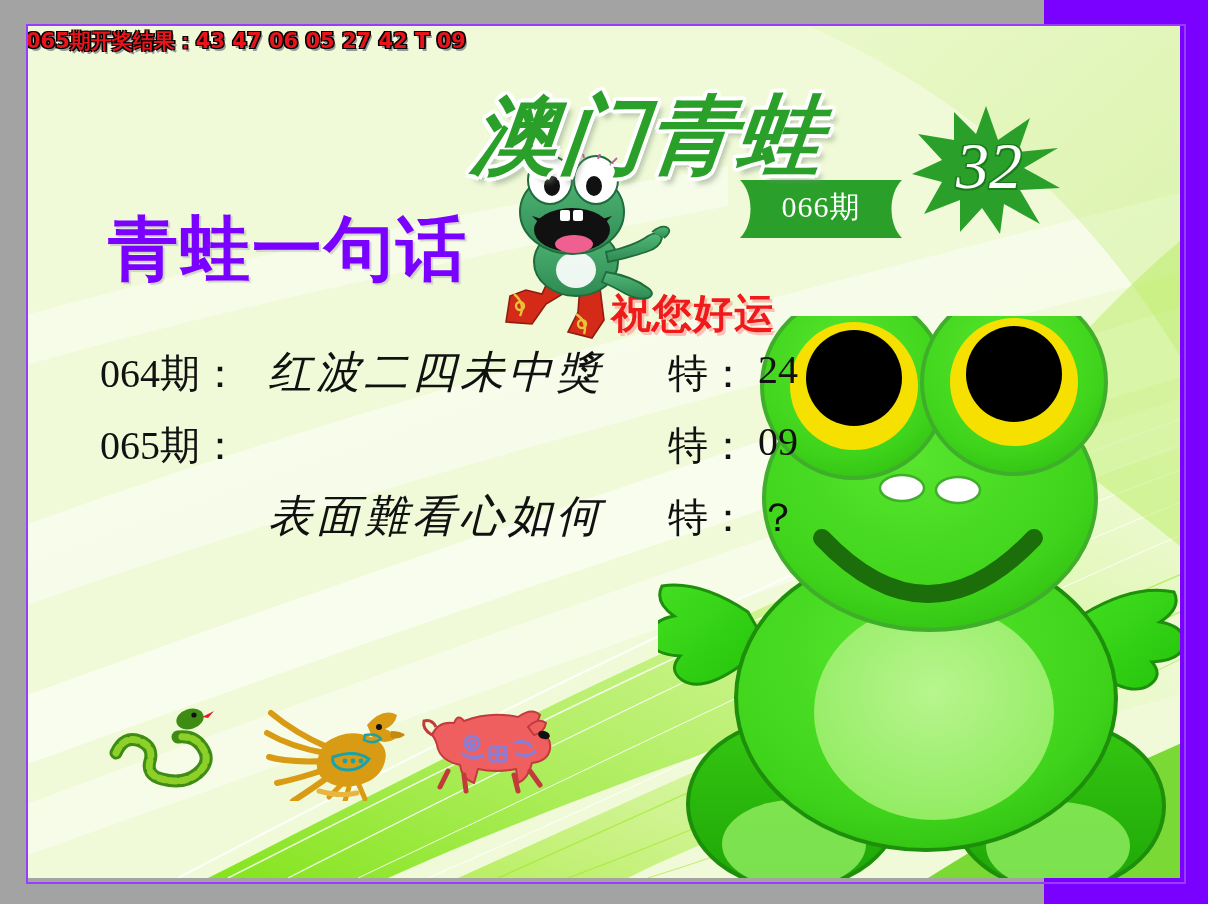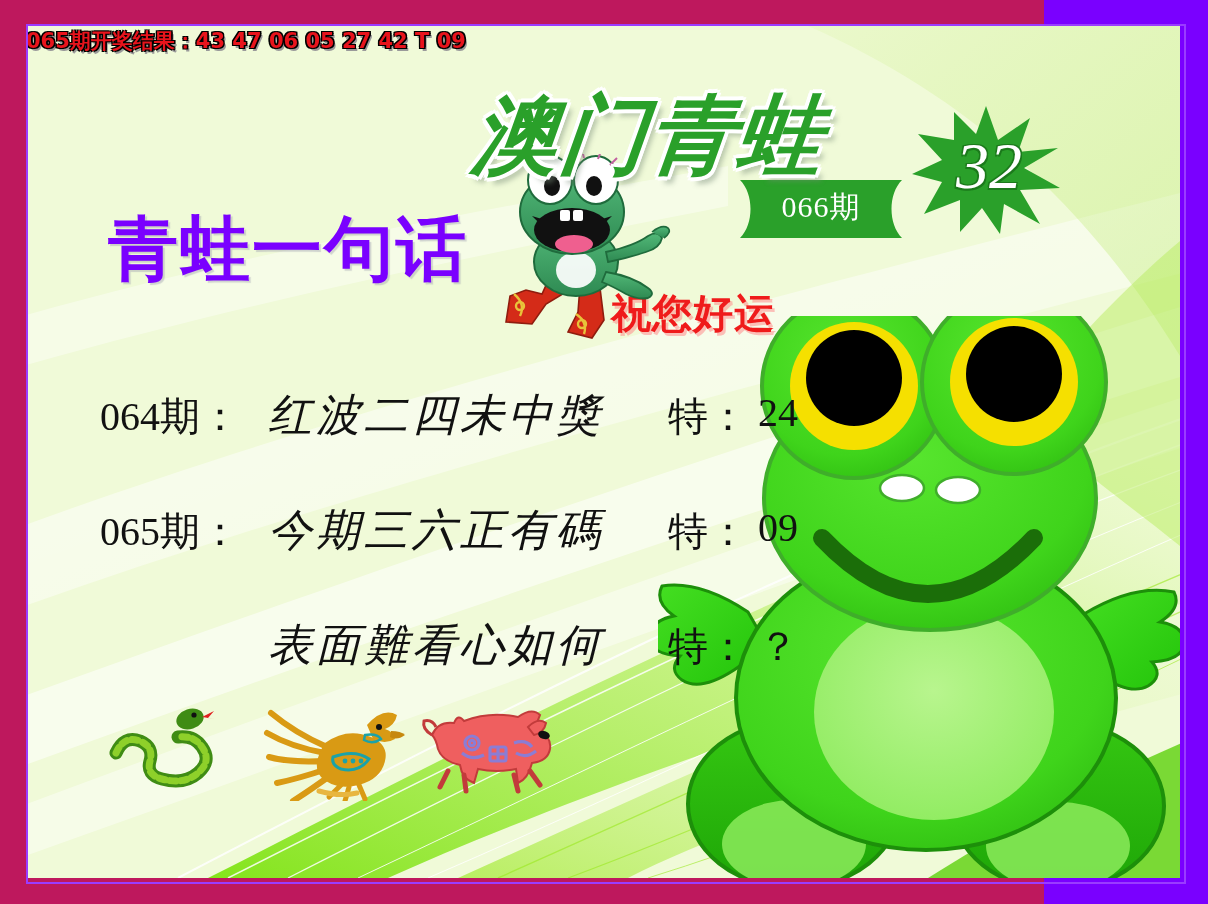--- a/index.html
+++ b/index.html
@@ -5,21 +5,21 @@
   * { margin:0; padding:0; box-sizing:border-box; }
   html,body{ background:#7a00ff; }
   body{
     width:1208px; height:904px; overflow:hidden;
     font-family:"Liberation Sans", sans-serif;
   }
 
   
   #poster{
     position:relative; width:1044px; height:904px;
-    background:#be185d;
+    background:#a3a3a3;
   }
   #poster::after{
     
     content:""; position:absolute; left:26px; top:24px;
     width:1156px; height:856px;
     border:2px solid #9a3cff; pointer-events:none; z-index:60;
   }
 
   
   #canvas{
@@ -112,21 +112,20 @@
     letter-spacing:1px; white-space:nowrap;
     text-shadow:2.5px 2.5px 0 rgba(255,140,140,.55);
   }
 
   
   #rows{ position:absolute; left:0; top:320px; width:100%; z-index:21; }
   .row{
     position:relative; height:72px;
     font-family:"Liberation Serif", serif;
     color:#111111;
-    margin-top:43px;
   }
   .row .issue{
     position:absolute; left:72px; top:0;
     font-size:40px; letter-spacing:0px;
   }
   .row .phrase{
     position:absolute; left:240px; top:-3px;
     font-size:44px; letter-spacing:4px;
     font-style:italic;
   }
@@ -275,21 +274,20 @@
 
     <div id="rows">
       <div class="row">
         <span class="issue">064期：</span>
         <span class="phrase">红波二四未中獎</span>
         <span class="sp-label">特：</span>
         <span class="sp-value">24</span>
       </div>
       <div class="row">
         <span class="issue">065期：</span>
-        <span class="phrase">今期三六正有碼</span>
         <span class="sp-label">特：</span>
         <span class="sp-value">09</span>
       </div>
       <div class="row">
         <span class="phrase">表面難看心如何</span>
         <span class="sp-label">特：</span>
         <span class="sp-value">？</span>
       </div>
     </div>
 

